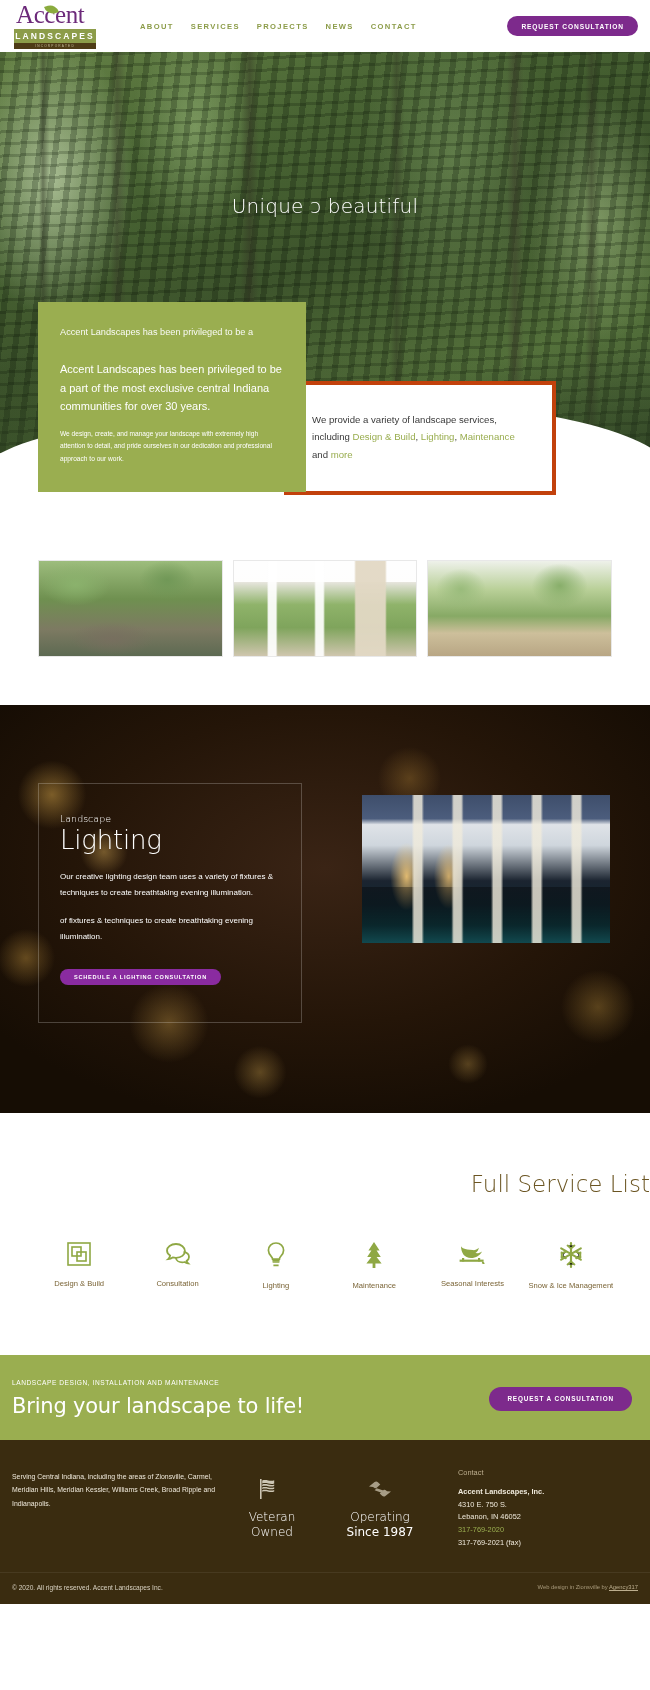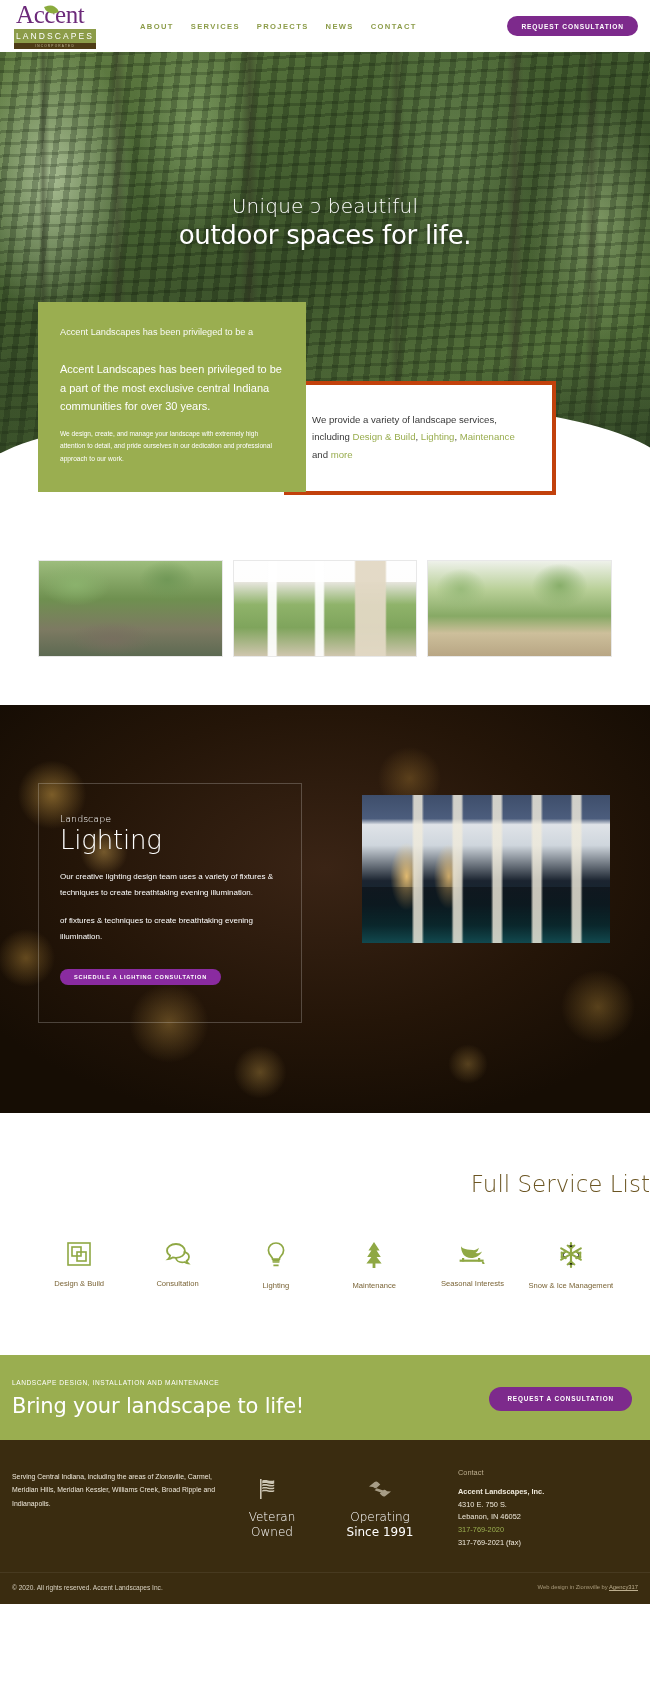--- a/index.html
+++ b/index.html
@@ -43,21 +43,21 @@
     background: #8c9c49;
     height: 14px;
     display: flex;
     align-items: center;
     justify-content: center;
   }
   .logo-bar-text {
     color: #ffffff;
     font-size: 8.5px;
     letter-spacing: 2.1px;
-    font-weight: 400;
+    font-weight: 700;
   }
   .logo-sub {
     background: #4e3b16;
     height: 6px;
     display: flex;
     align-items: center;
     justify-content: center;
     color: #c9bfa0;
     font-size: 3.2px;
     letter-spacing: 1.2px;
@@ -492,21 +492,20 @@
     <a href="#">CONTACT</a>
   </nav>
 
   <button class="header-cta">REQUEST CONSULTATION</button>
 </div>
 
 <div class="hero">
   <div class="hero-trunks"></div>
   <div class="hero-heading">
     <div class="hero-line1">Unique ↄ beautiful</div>
-    <div class="hero-line2">outdoor spaces for life.</div>
   </div>
   <div class="hero-wave"></div>
 </div>
 
 <div class="intro">
   <div class="intro-green">
     <div class="intro-ghost">Accent Landscapes has been privileged to be a</div>
     <div class="intro-lead">Accent Landscapes has been privileged to be a part of the most exclusive central Indiana communities for over 30 years.</div>
     <div class="intro-body">We design, create, and manage your landscape with extremely high attention to detail, and pride ourselves in our dedication and professional approach to our work.</div>
   </div>
@@ -651,21 +650,21 @@
       <svg width="30" height="22" viewBox="0 0 30 22">
           <g fill="#a79d86">
         <path d="M4 8.4 9.6 4c1-.8 2.4-.7 3.3.2l2.4 2.4-3.6 3.2c-.7.6-1.8.6-2.5-.1L8 8.9z"></path>
         <path d="M26 13.6 20.4 18c-1 .8-2.4.7-3.3-.2L14.7 15.4l3.6-3.2c.7-.6 1.8-.6 2.5.1l1.2 1z"></path>
         <path d="M11.6 10.2 18.4 12.6l-1.8 2.2-7-2.6z"></path>
       </g>
         </svg>
     </span>
     <div class="badge-label">
       <div>Operating</div>
-      <div class="em">Since 1991</div>
+      <div class="em">Since 1987</div>
     </div>
   </div>
 
   <div class="footer-contact">
     <div class="contact-head">Contact</div>
     <div class="contact-line bold">Accent Landscapes, Inc.</div>
     <div class="contact-line">4310 E. 750 S.</div>
     <div class="contact-line">Lebanon, IN 46052</div>
     <a class="contact-phone" href="#">317-769-2020</a>
     <div class="contact-line">317-769-2021 (fax)</div>

